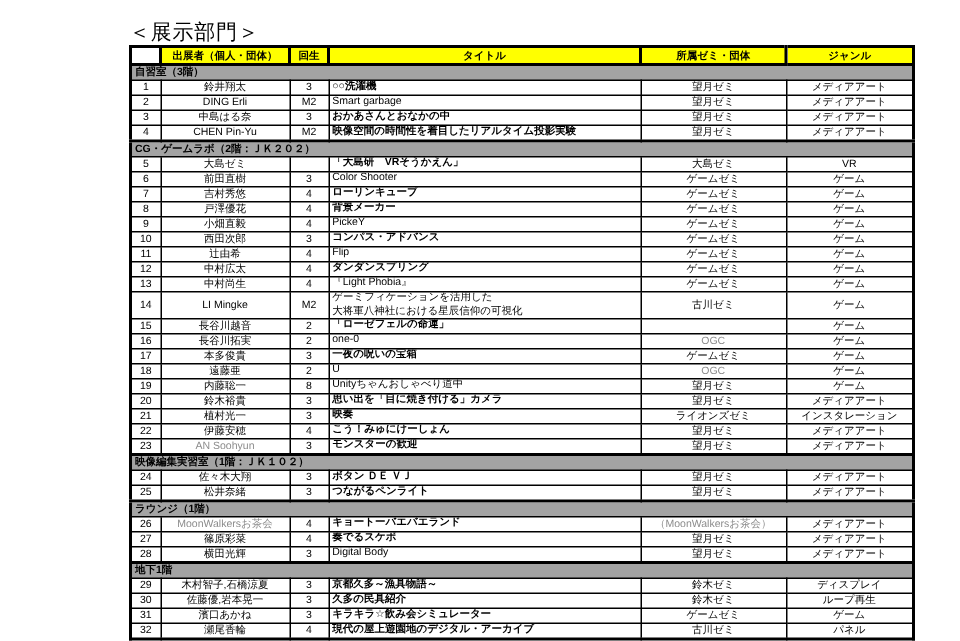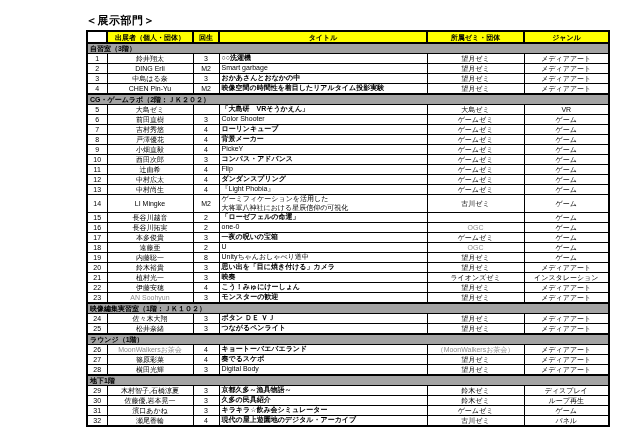--- a/index.html
+++ b/index.html
@@ -13,22 +13,22 @@
   body{
     background:#ffffff;
     font-family:"Liberation Sans","DejaVu Sans",sans-serif;
     color:#000;
     position:relative;
     overflow:hidden;
   }
   .page-title{
     position:absolute;
     left:86px; top:13px;
-    font-size:11px;
-    font-weight:bold;
+    font-size:14px;
+    font-weight:normal;
     letter-spacing:0.5px;
   }
   table.exhibit{
     position:absolute;
     left:86px; top:30px;
     width:522px;
     border-collapse:collapse;
     table-layout:fixed;
     border:2px solid var(--line);
     font-size:7px;

